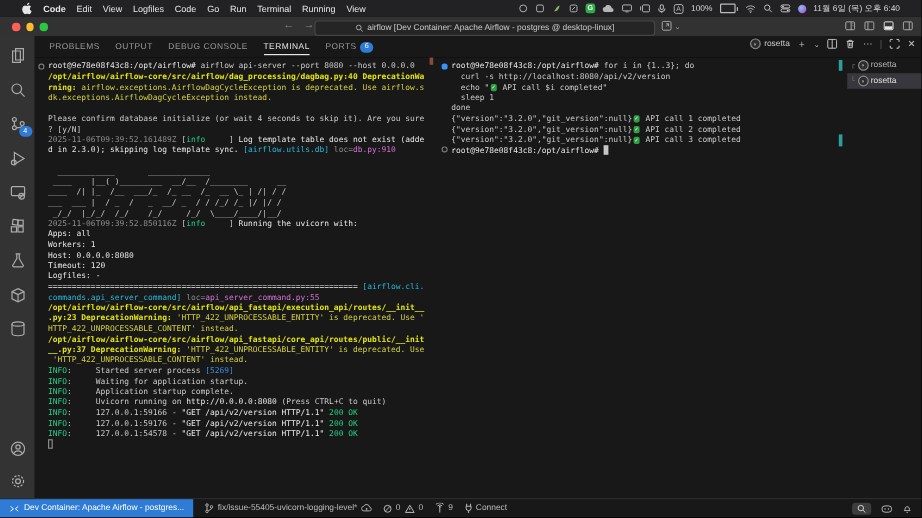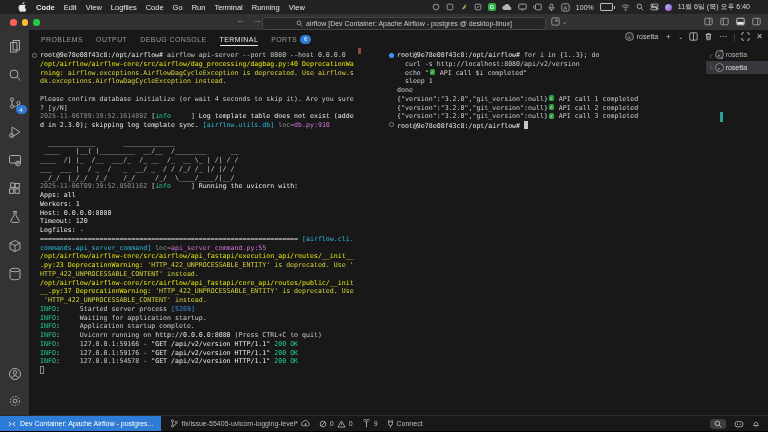--- a/index.html
+++ b/index.html
@@ -45,28 +45,28 @@
   .ptab.active::after{content:"";position:absolute;left:0;right:0;bottom:2px;height:1px;background:#e7e7e7}
   .pbadge{min-width:9px;height:9px;border-radius:5px;background:#2f7cd6;color:#fff;font-size:6px;
           display:flex;align-items:center;justify-content:center;padding:0 1px;letter-spacing:0}
   .panel-actions{position:absolute;right:5px;top:31px;display:flex;align-items:center;gap:6px;color:#c5c5c5;font-size:8px}
   .panel-actions .lbl{font-size:7px;color:#cccccc;display:flex;align-items:center;gap:3px}
   .sep{color:#5a5a5a}
   
   .term{position:absolute;left:29px;top:48px;right:0;bottom:17px;background:#181818}
   .pane{position:absolute;top:0;bottom:0}
   .pane-left{left:0;width:333px}
-  .pane-right{left:357px;width:338px}
+  .pane-right{left:336px;width:338px}
   .pane-content{position:absolute;left:11px;top:3px;font-family:"DejaVu Sans Mono",monospace;
                 font-size:6.6px;line-height:8.75px;white-space:pre;color:#ccc}
   .t-line{height:8.75px}
   .s-d{color:#cccccc}
   .s-w{color:#eaeaea;font-weight:normal}
   .s-y{color:#d6d33c}
-  .s-yb{color:#e5e510;font-weight:normal}
+  .s-yb{color:#e5e510;font-weight:bold}
   .s-g{color:#23d18b}
   .s-c{color:#29b8db}
   .s-m{color:#d670d6}
   .s-gr{color:#8f8f8f}
   .s-b{color:#3b8eea}
   .s-ck{display:inline-block;background:#2ea043;color:#fff;border-radius:1.5px;font-size:5px;
         line-height:6px;padding:0 1px;margin:0 1px;vertical-align:0.5px}
   .s-cur{display:inline-block;width:4px;height:7.5px;background:#c6c6c6;vertical-align:-1px}
   .s-curo{display:inline-block;width:4px;height:7.5px;border:1px solid #8a8a8a;box-sizing:border-box;vertical-align:-1px}
   .cmd-dot{position:absolute;width:4.5px;height:4.5px;border-radius:50%}

